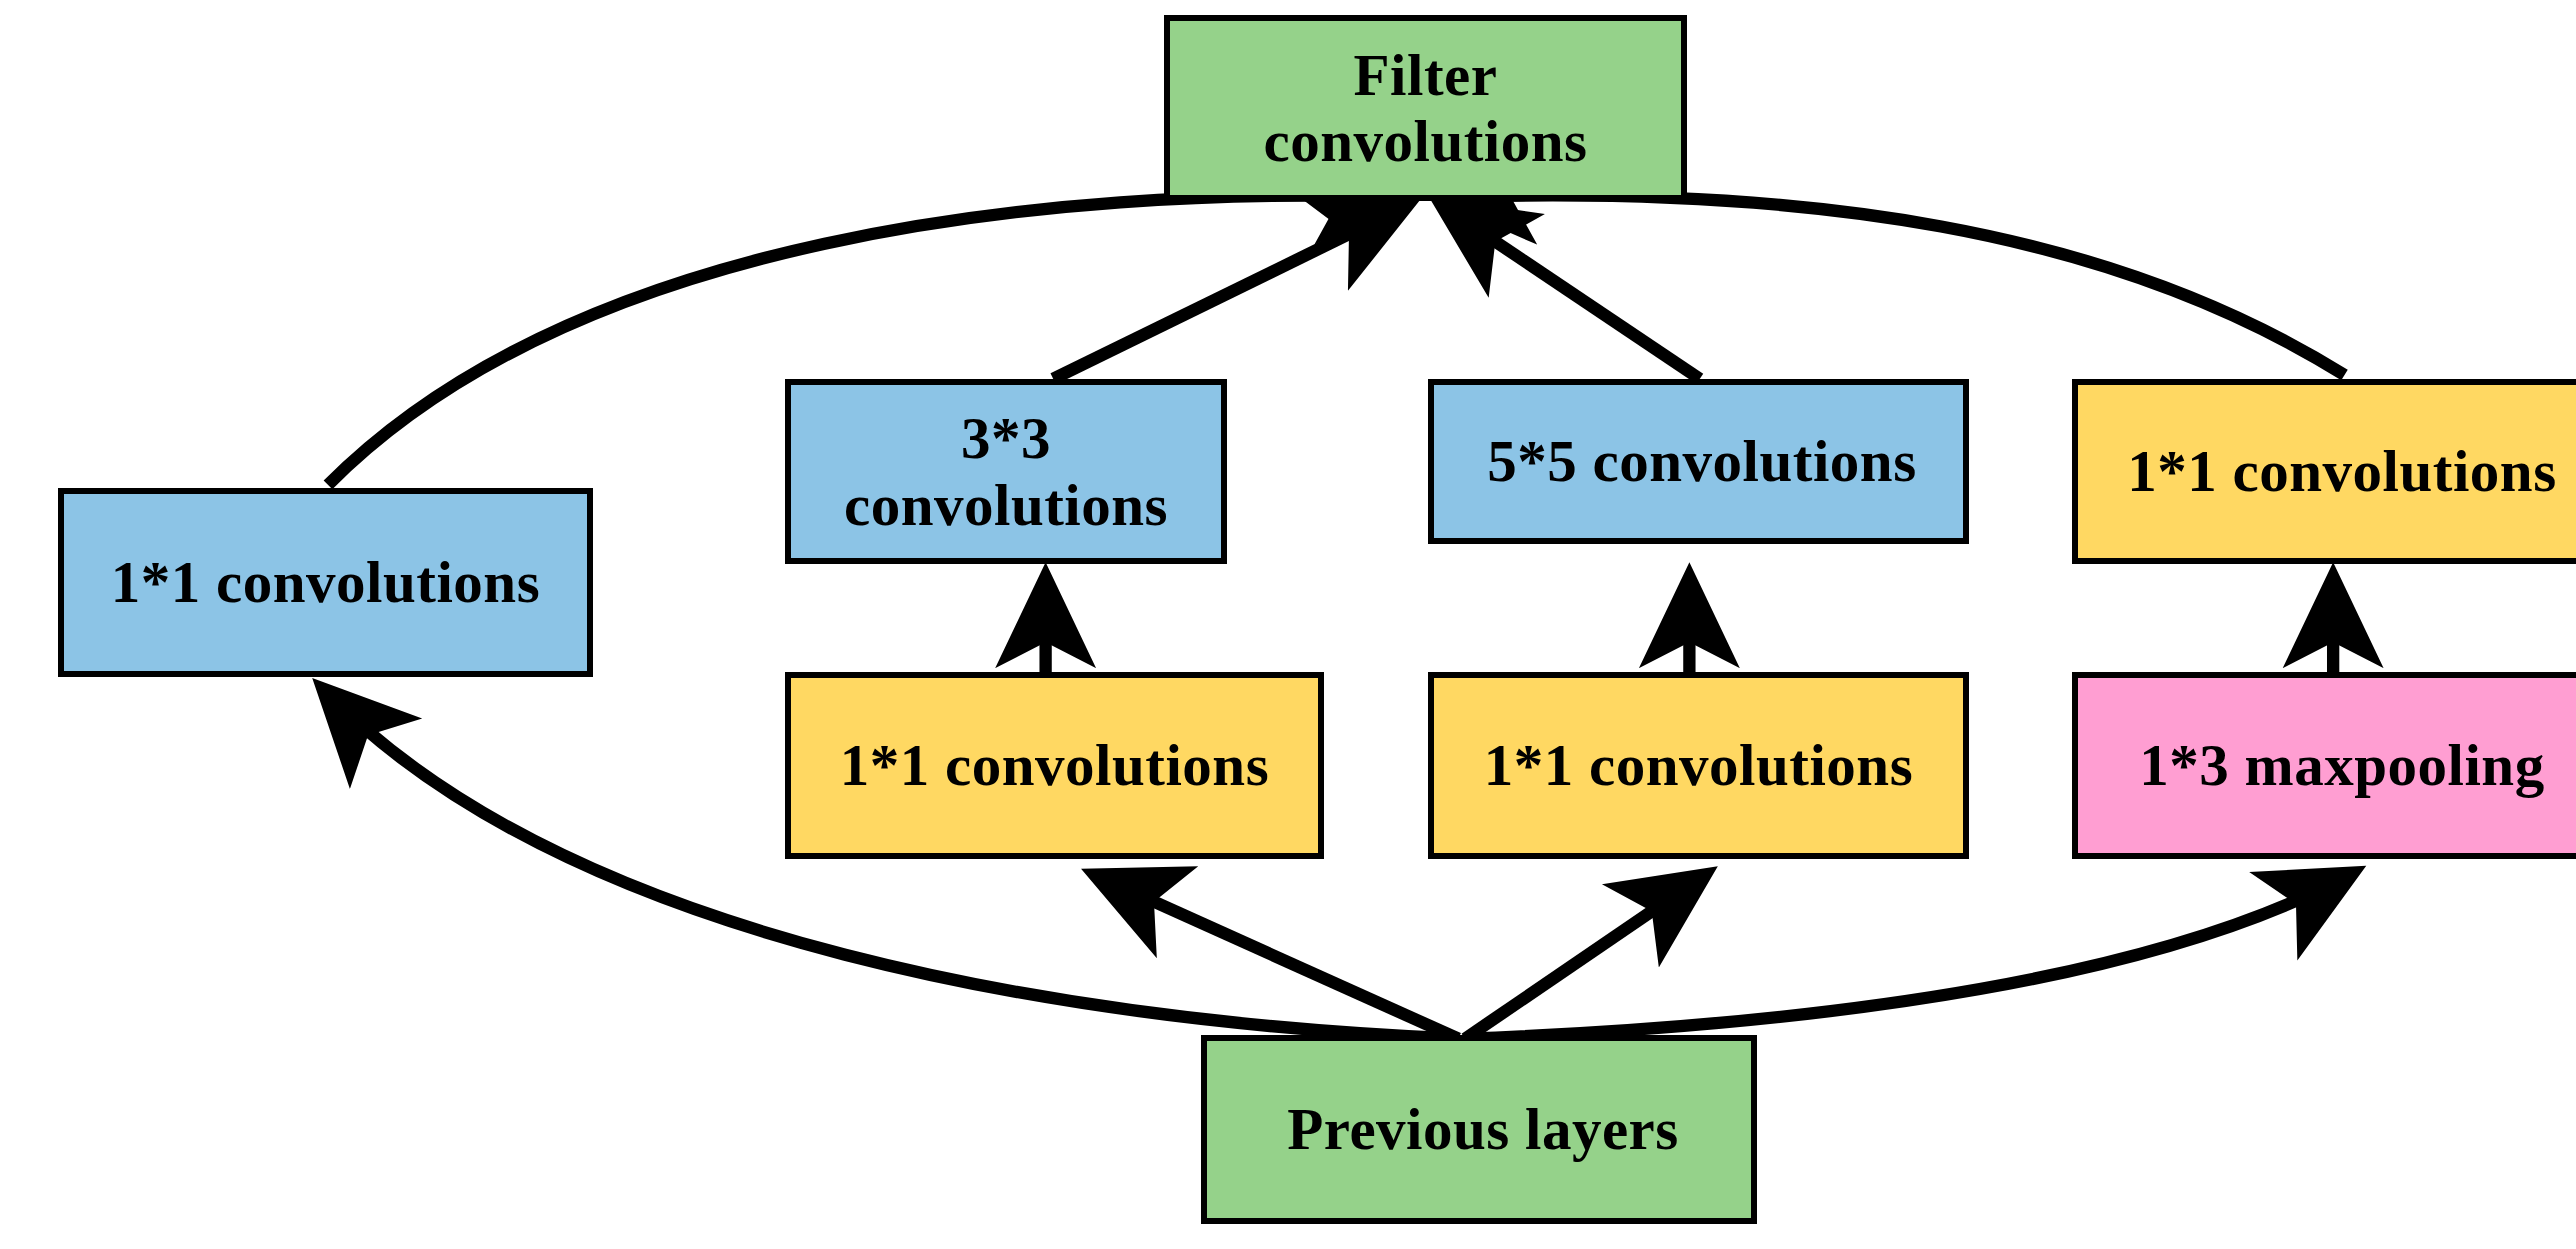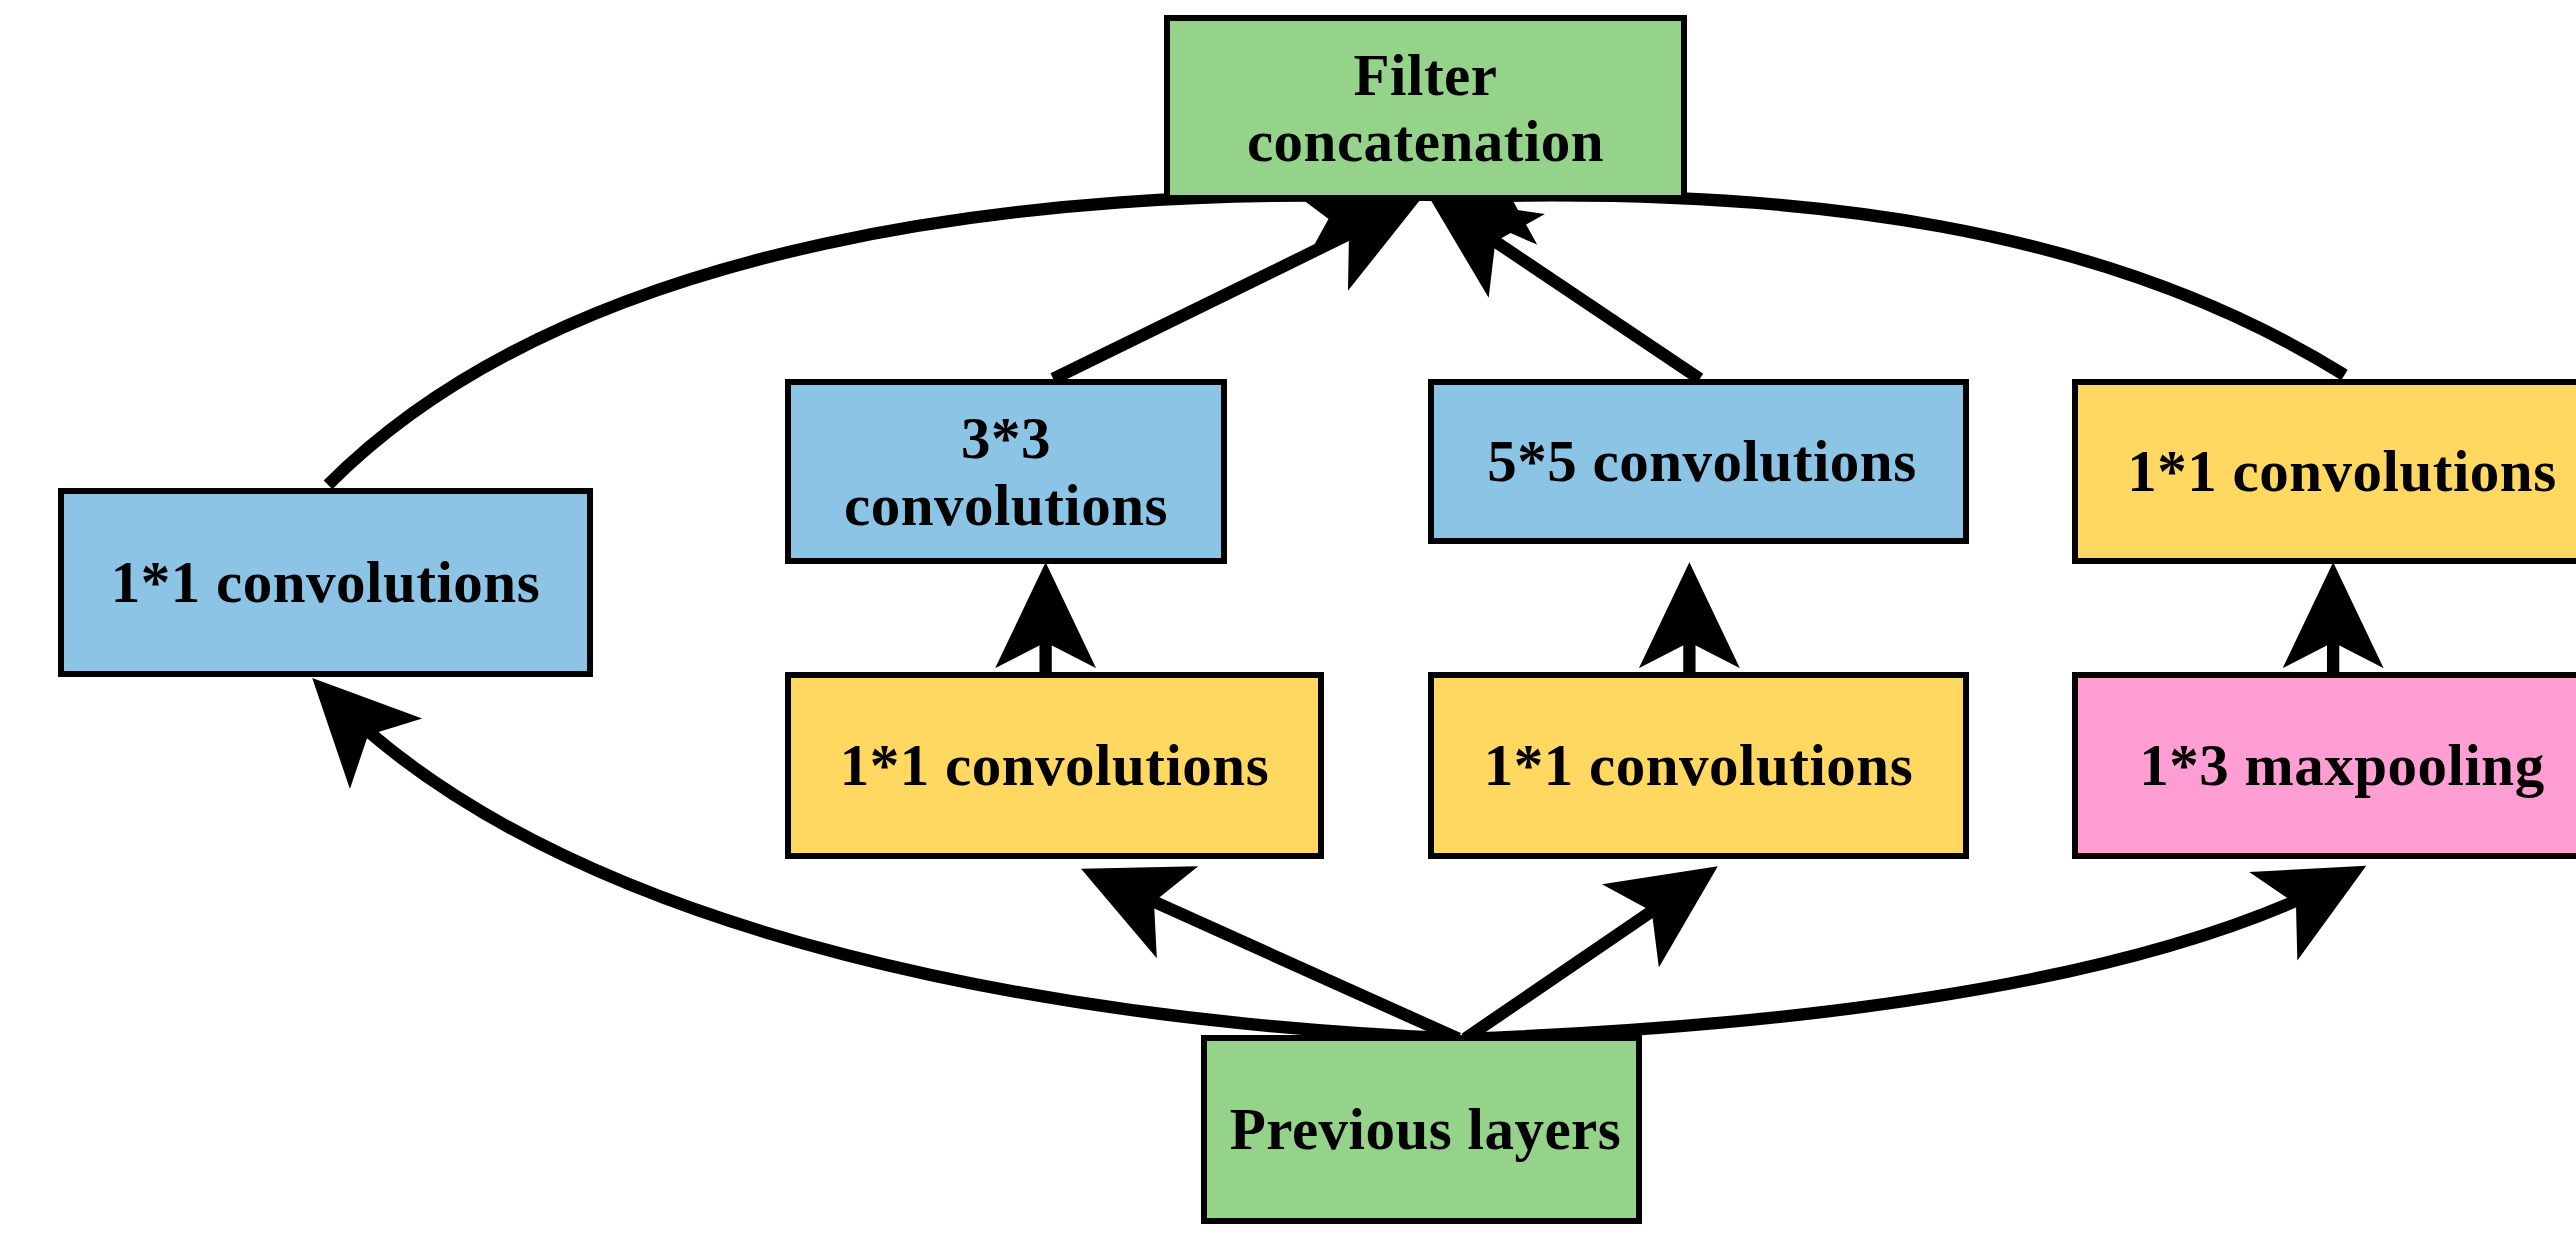--- a/index.html
+++ b/index.html
@@ -81,21 +81,21 @@
     <path d="M 1066 400 L 1438 218" fill="none" stroke="#000000" stroke-width="13" marker-end="url(#ah)"></path>
 
     <path d="M 1749 400 L 1478 218" fill="none" stroke="#000000" stroke-width="13" marker-end="url(#ah)"></path>
 
     <path d="M 2430 396 C 2180 240 1860 196 1482 208" fill="none" stroke="#000000" stroke-width="13" marker-end="url(#ah)"></path>
   </svg>
 
   <div class="node green" style="left:1120px; top:15px; width:523px; height:186px;">
     <span class="node-label">
       <span>Filter</span><br>
-      <span>concatenation</span>
+      <span>convolutions</span>
     </span>
   </div>
 
   <div class="node blue" style="left:14px; top:488px; width:535px; height:189px;">
     <span class="node-label">1*1 convolutions</span>
   </div>
 
   <div class="node blue" style="left:741px; top:379px; width:442px; height:185px;">
     <span class="node-label">3*3 convolutions</span>
   </div>
@@ -113,18 +113,18 @@
   </div>
 
   <div class="node yellow" style="left:1384px; top:672px; width:541px; height:187px;">
     <span class="node-label">1*1 convolutions</span>
   </div>
 
   <div class="node pink" style="left:2028px; top:672px; width:540px; height:187px;">
     <span class="node-label">1*3 maxpooling</span>
   </div>
 
-  <div class="node green" style="left:1157px; top:1035px; width:441px; height:189px;padding-left:8px;">
+  <div class="node green" style="left:1157px; top:1035px; width:556px; height:189px;padding-left:8px;">
     <span class="node-label">Previous layers</span>
   </div>
 
 </div>
 
 
 </body></html>

